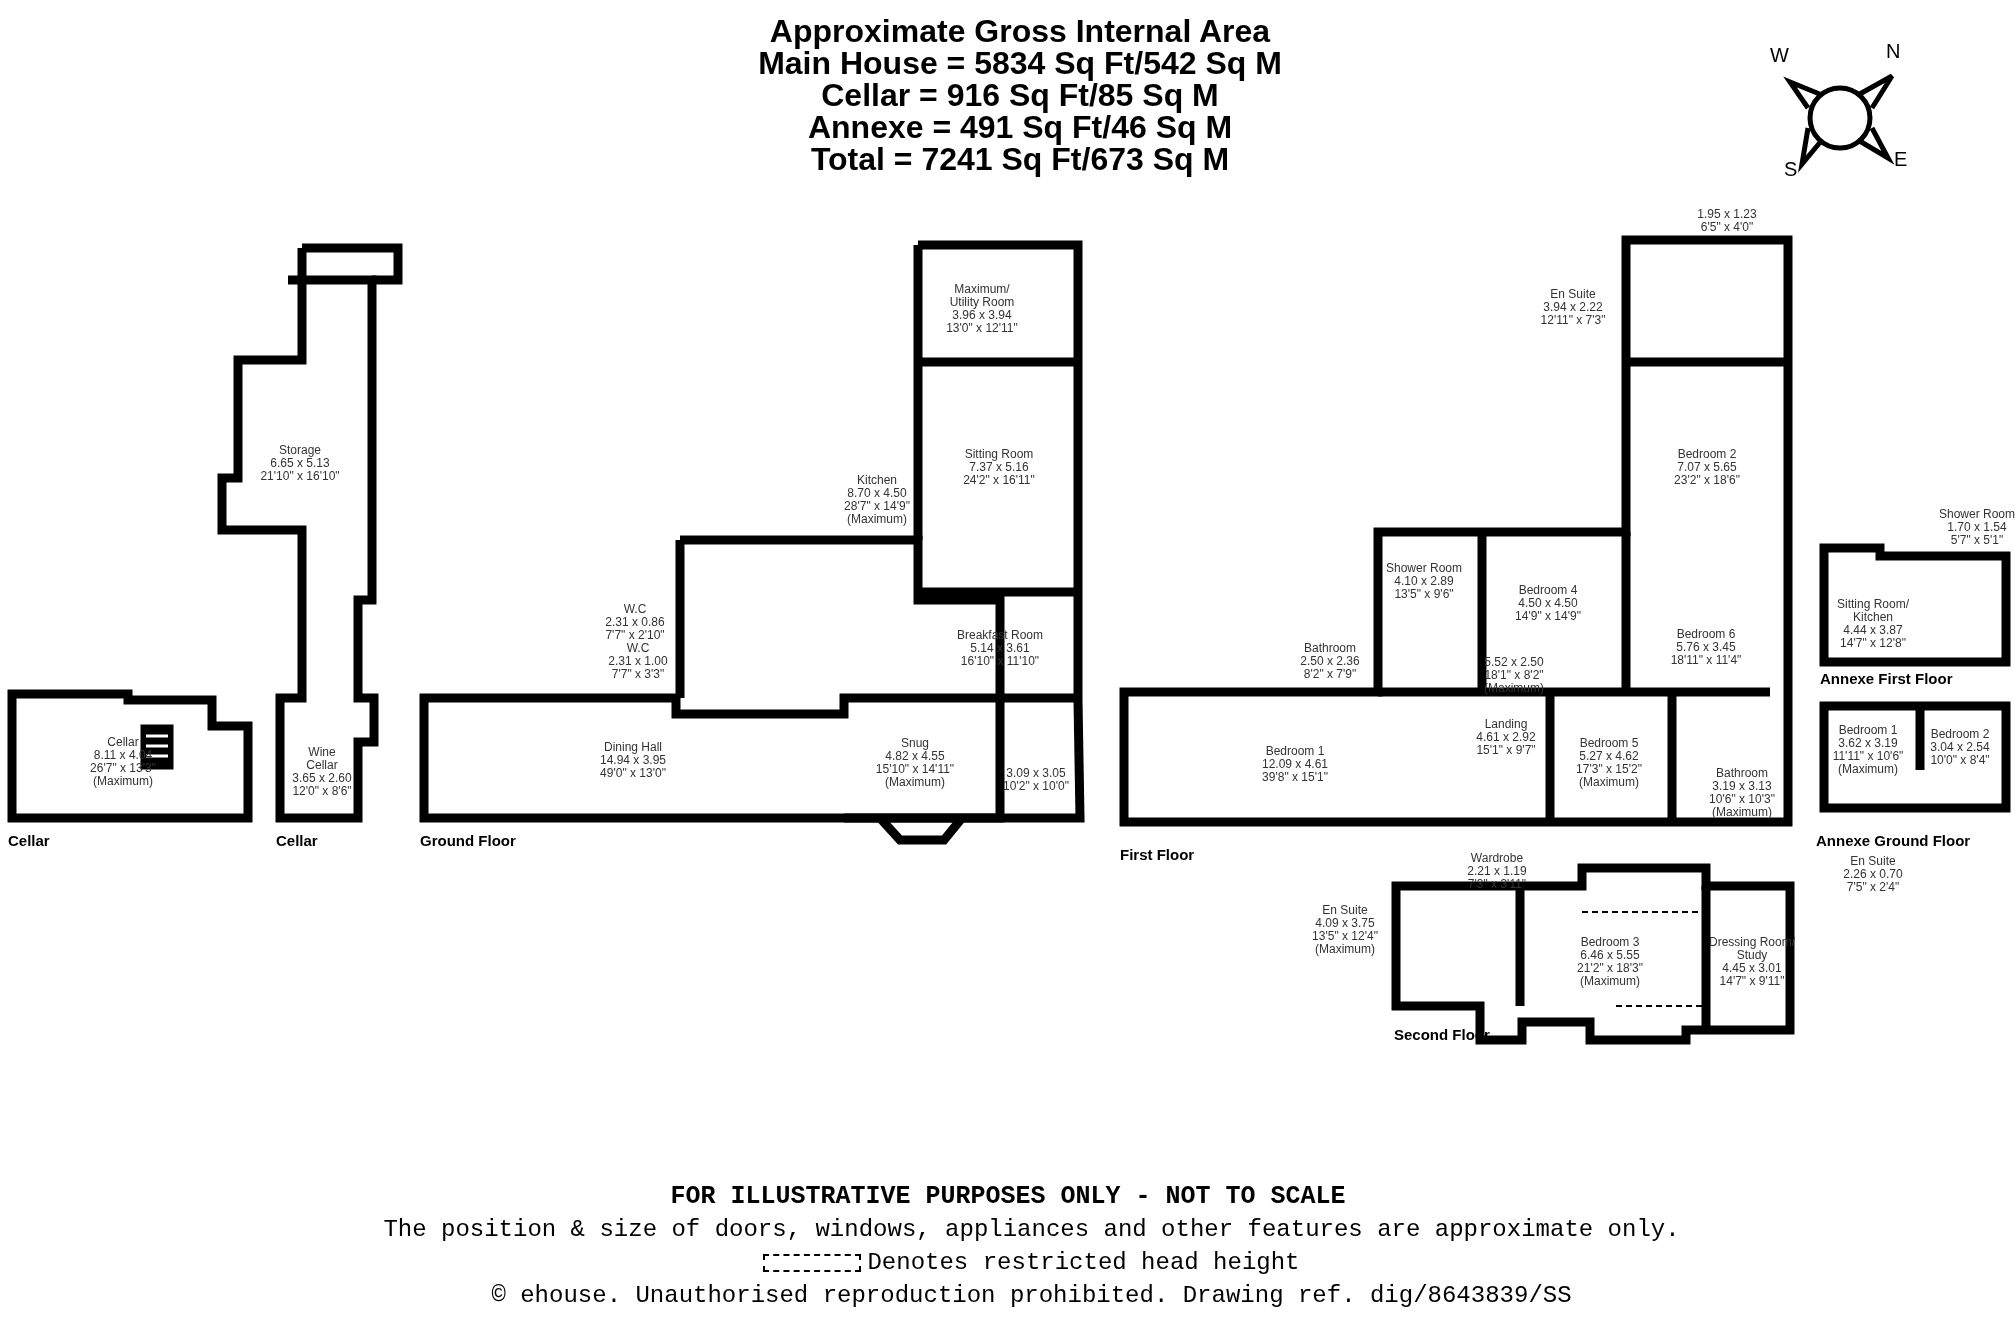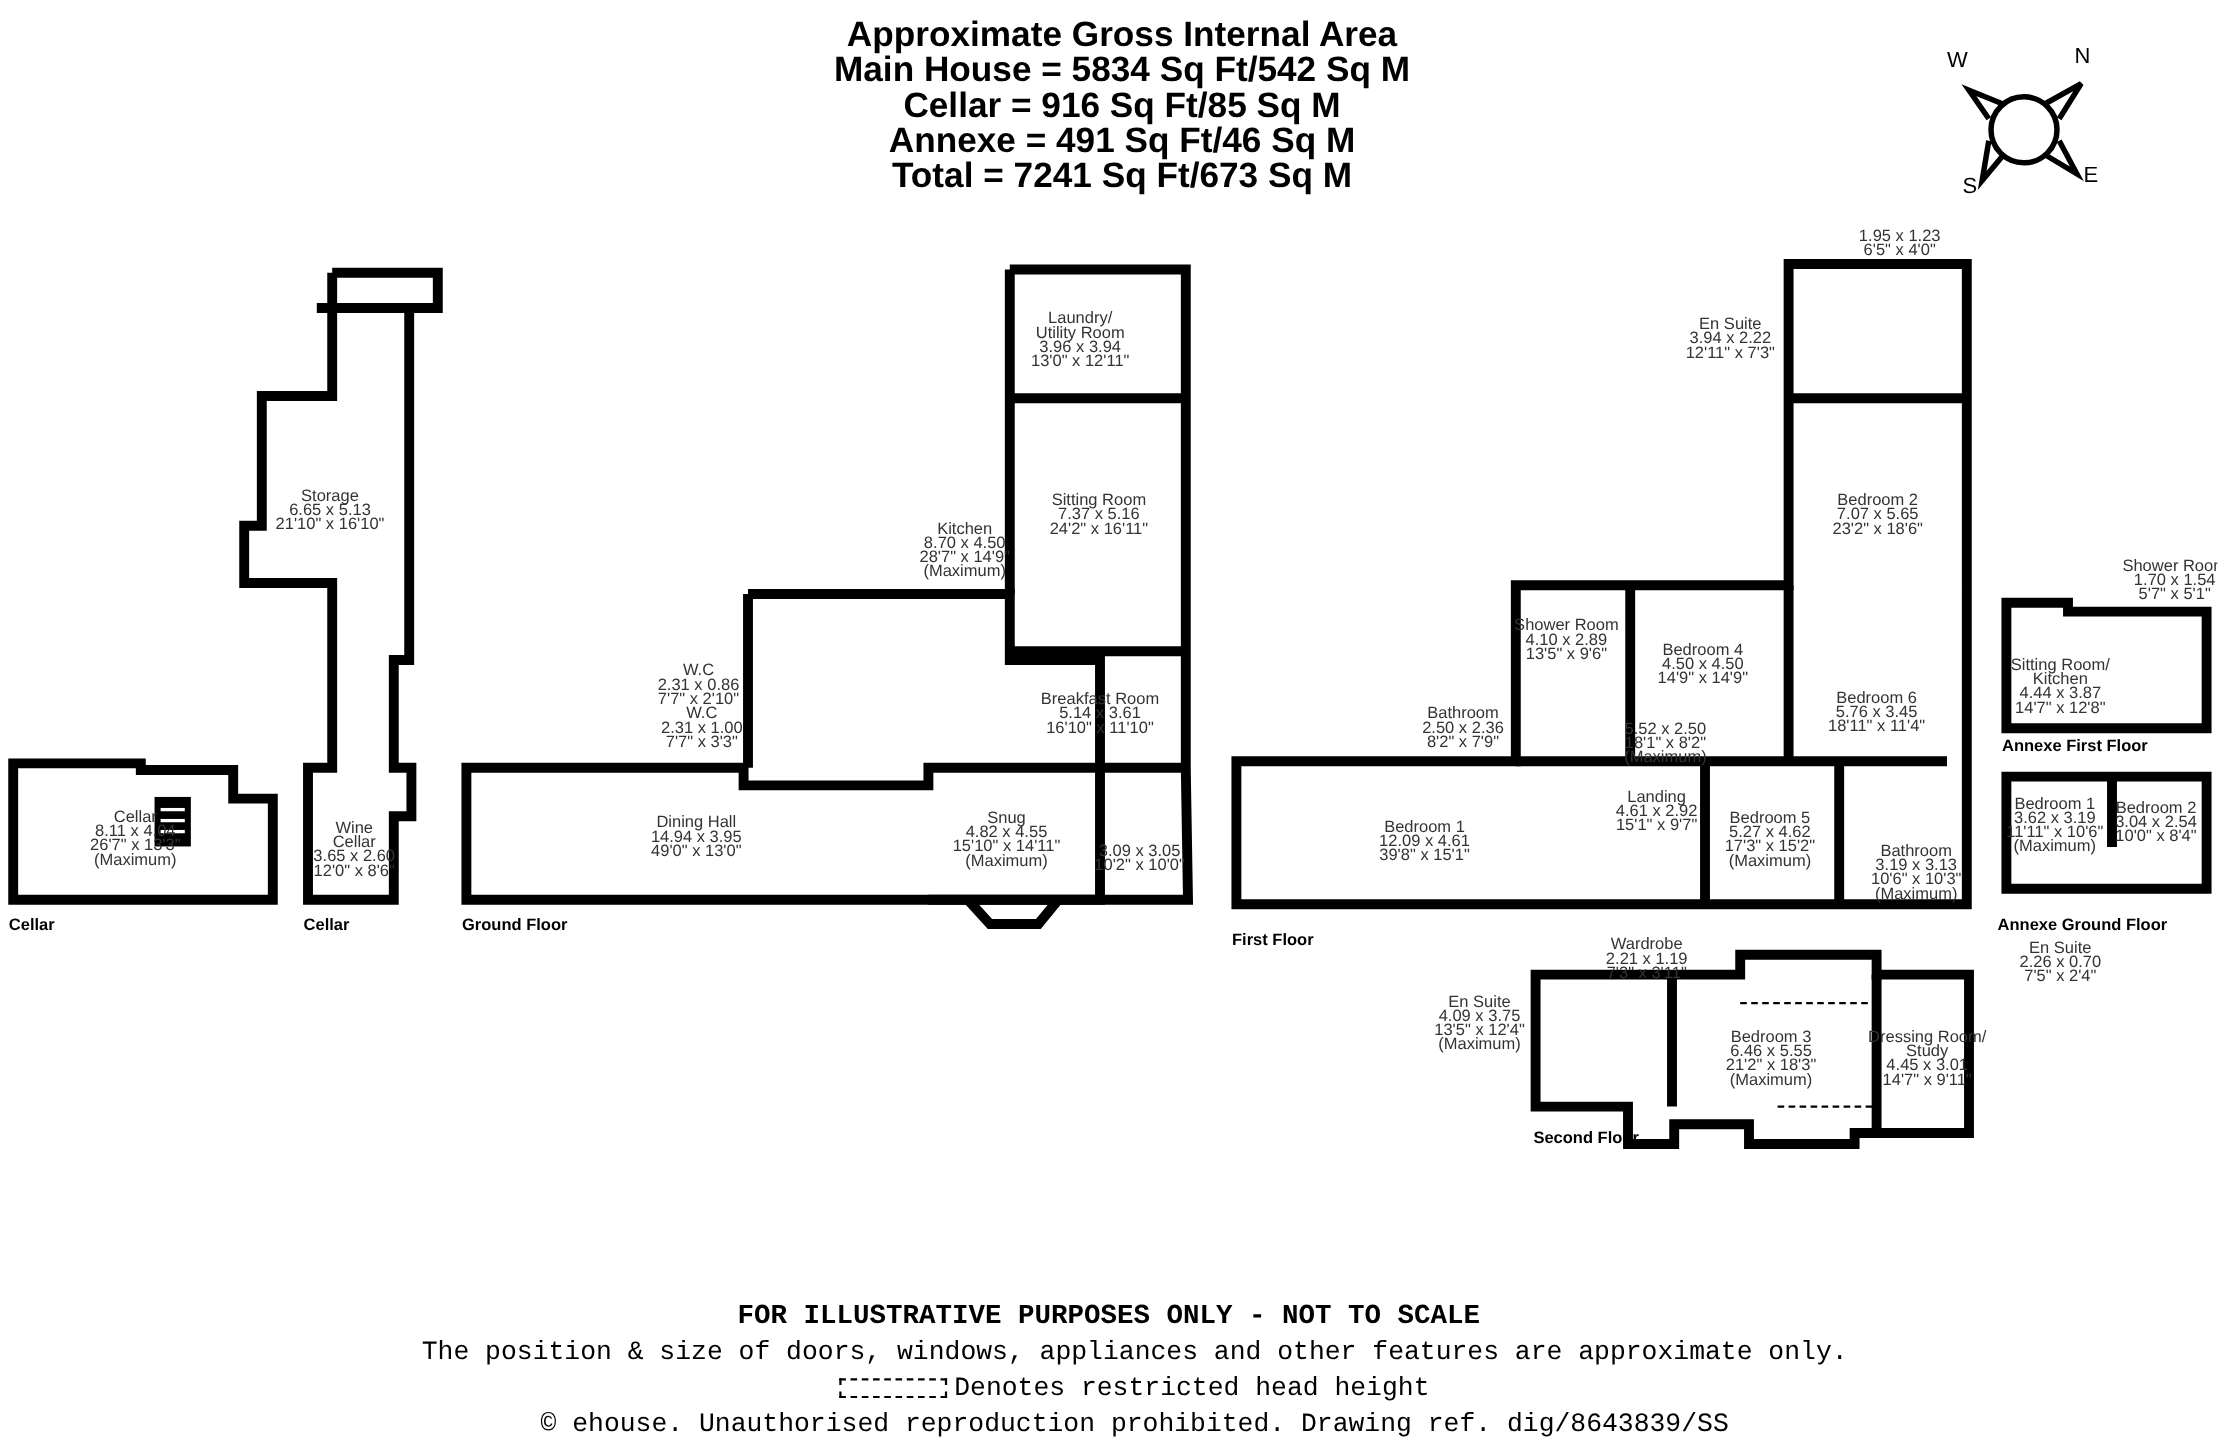--- a/index.html
+++ b/index.html
@@ -2,21 +2,21 @@
 <html><head>
 <meta charset="utf-8">
 <style>
   html, body { margin:0; padding:0; background:#fff; }
   body { width:2016px; height:1320px; position:relative; overflow:hidden; font-family:"Liberation Sans", sans-serif; color:#000; }
   .header { position:absolute; left:700px; top:2px; width:640px; text-align:center; font-weight:bold; font-size:32px; line-height:32px;margin-top:13px; }
   .header div { white-space:nowrap; }
   .compass { position:absolute; left:1760px; top:40px; width:160px; height:140px; }
   .compass .lbl { position:absolute; font-size:20px; }
   svg.plan { position:absolute; left:0; top:0; }
-  .room { position:absolute; text-align:center; font-size:15px; line-height:13px; color:#333; white-space:nowrap; transform:translateX(-50%); }
+  .room { position:absolute; text-align:center; font-size:12px; line-height:13px; color:#333; white-space:nowrap; transform:translateX(-50%); }
   .floor-label { position:absolute; font-weight:bold; font-size:15px; white-space:nowrap; }
   .footer { position:absolute; left:0; width:2016px; top:1180px; text-align:center;font-family:Liberation Mono, monospace; }
   .footer .f1 { font-weight:bold; font-size:25px; line-height:33px; }
   .footer .f2 { font-size:24px; line-height:33px;padding-left:47px; }
   .dash-box { display:inline-block; width:94px; height:14px; border:2px dashed #000; border-top-width:2px; vertical-align:middle; margin-right:6px; }
 </style>
 </head>
 <body>
 
 <div class="header">
@@ -109,21 +109,21 @@
     <div>6.65 x 5.13</div>
     <div>21'10" x 16'10"</div>
 </div>
 <div class="room" style="left:322px;top:746px;">
   <div>Wine</div>
     <div>Cellar</div>
     <div>3.65 x 2.60</div>
     <div>12'0" x 8'6"</div>
 </div>
 <div class="room" style="left:982px;top:283px;">
-  <div>Laundry/</div>
+  <div>Maximum/</div>
     <div>Utility Room</div>
     <div>3.96 x 3.94</div>
     <div>13'0" x 12'11"</div>
 </div>
 <div class="room" style="left:999px;top:448px;">
   <div>Sitting Room</div>
     <div>7.37 x 5.16</div>
     <div>24'2" x 16'11"</div>
 </div>
 <div class="room" style="left:877px;top:474px;">

